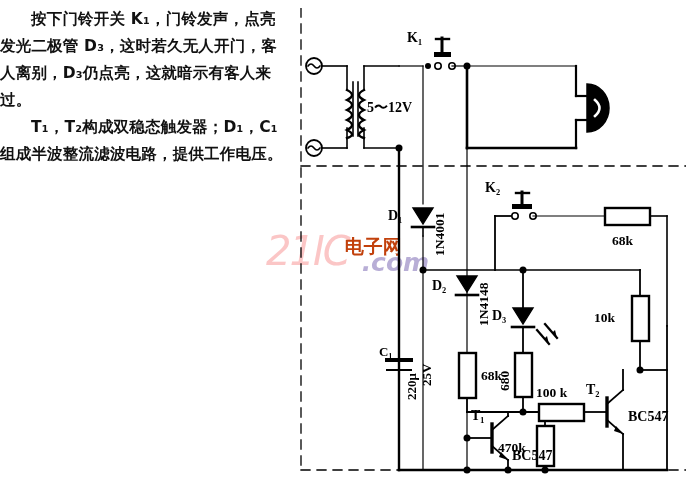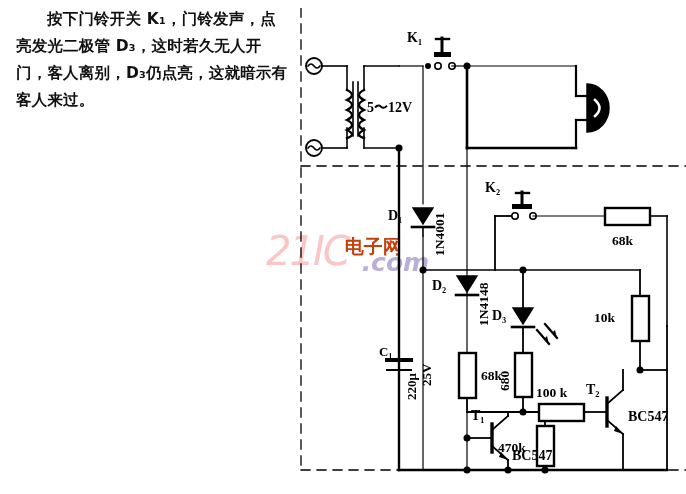--- a/index.html
+++ b/index.html
@@ -4,21 +4,21 @@
 <style>
   html,body{margin:0;padding:0;background:#ffffff;}
   body{width:686px;height:494px;position:relative;overflow:hidden;
        font-family:"Liberation Serif",serif;color:#000;}
   #page{position:absolute;inset:0;}
 
   
   #textblock{position:absolute;left:0;top:6px;width:290px;
              font-family:"DejaVu Sans",sans-serif;
              font-size:15.5px;line-height:27px;color:#111;font-weight:700;}
-  #textblock p{margin:0;text-indent:2em;letter-spacing:0.2px;padding-left:16px;}
+  #textblock p{margin:0;text-indent:2em;letter-spacing:0.2px;}
 
   
   #schem{position:absolute;left:295px;top:8px;}
 
   
   #wm{position:absolute;left:266px;top:228px;pointer-events:none;
       font-family:"DejaVu Sans",sans-serif;white-space:nowrap;}
   #wm .a{font-size:40px;font-weight:400;color:#fbc6c6;letter-spacing:-2px;
          font-style:italic;}
   #wm .b{font-size:19px;font-weight:800;color:#c2410c;
@@ -26,20 +26,21 @@
   #wm .c{font-size:25px;font-weight:800;color:#b8aed6;font-style:italic;
          position:relative;left:-44px;top:6px;}
 </style>
 </head>
 <body>
 
 <div id="page">
 
   <div id="textblock">
     <p>按下门铃开关 K₁，门铃发声，点亮发光二极管 D₃，这时若久无人开门，客人离别，D₃仍点亮，这就暗示有客人来过。</p>
+    <p>T₁，T₂构成双稳态触发器；D₁，C₁组成半波整流滤波电路，提供工作电压。</p>
   </div>
 
   <div id="wm">
     <span class="a">21IC</span><span class="b">电子网</span><span class="c">.com</span>
   </div>
 
   <svg id="schem" width="391" height="480" viewBox="0 0 391 480">
     <g fill="none" stroke="#000" stroke-width="1.6" stroke-linecap="square">
 
       <g stroke-dasharray="9 7" stroke-width="1.3">

